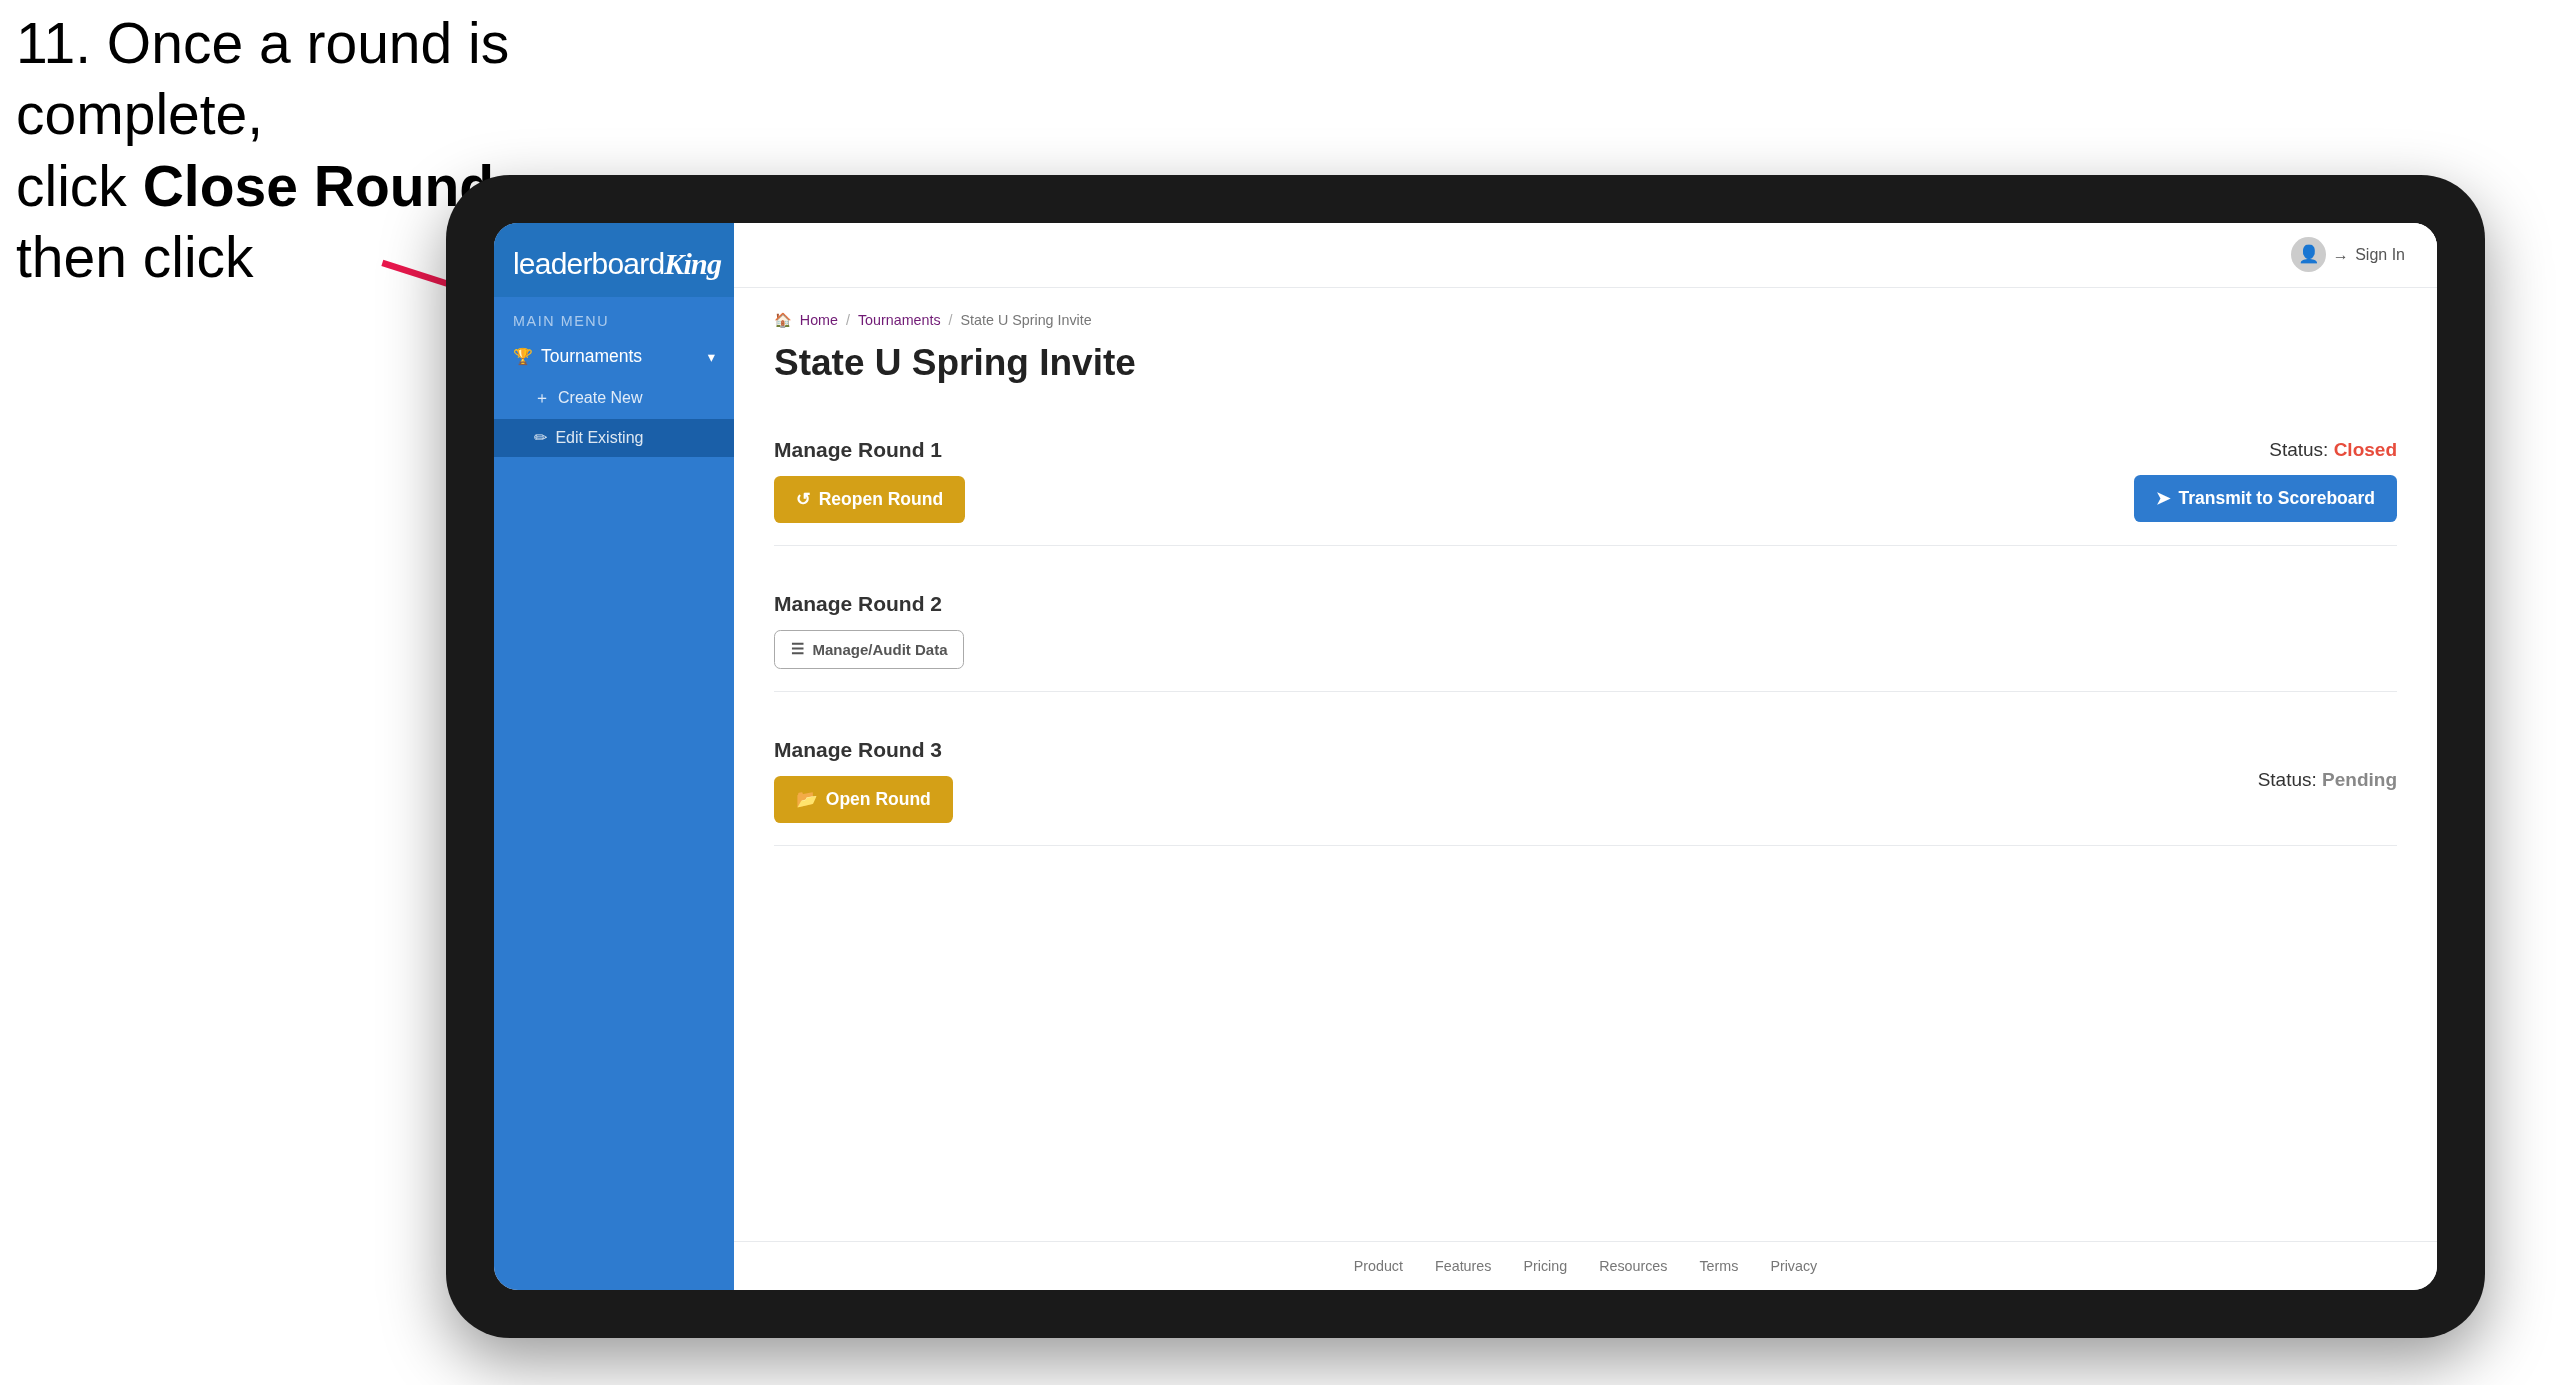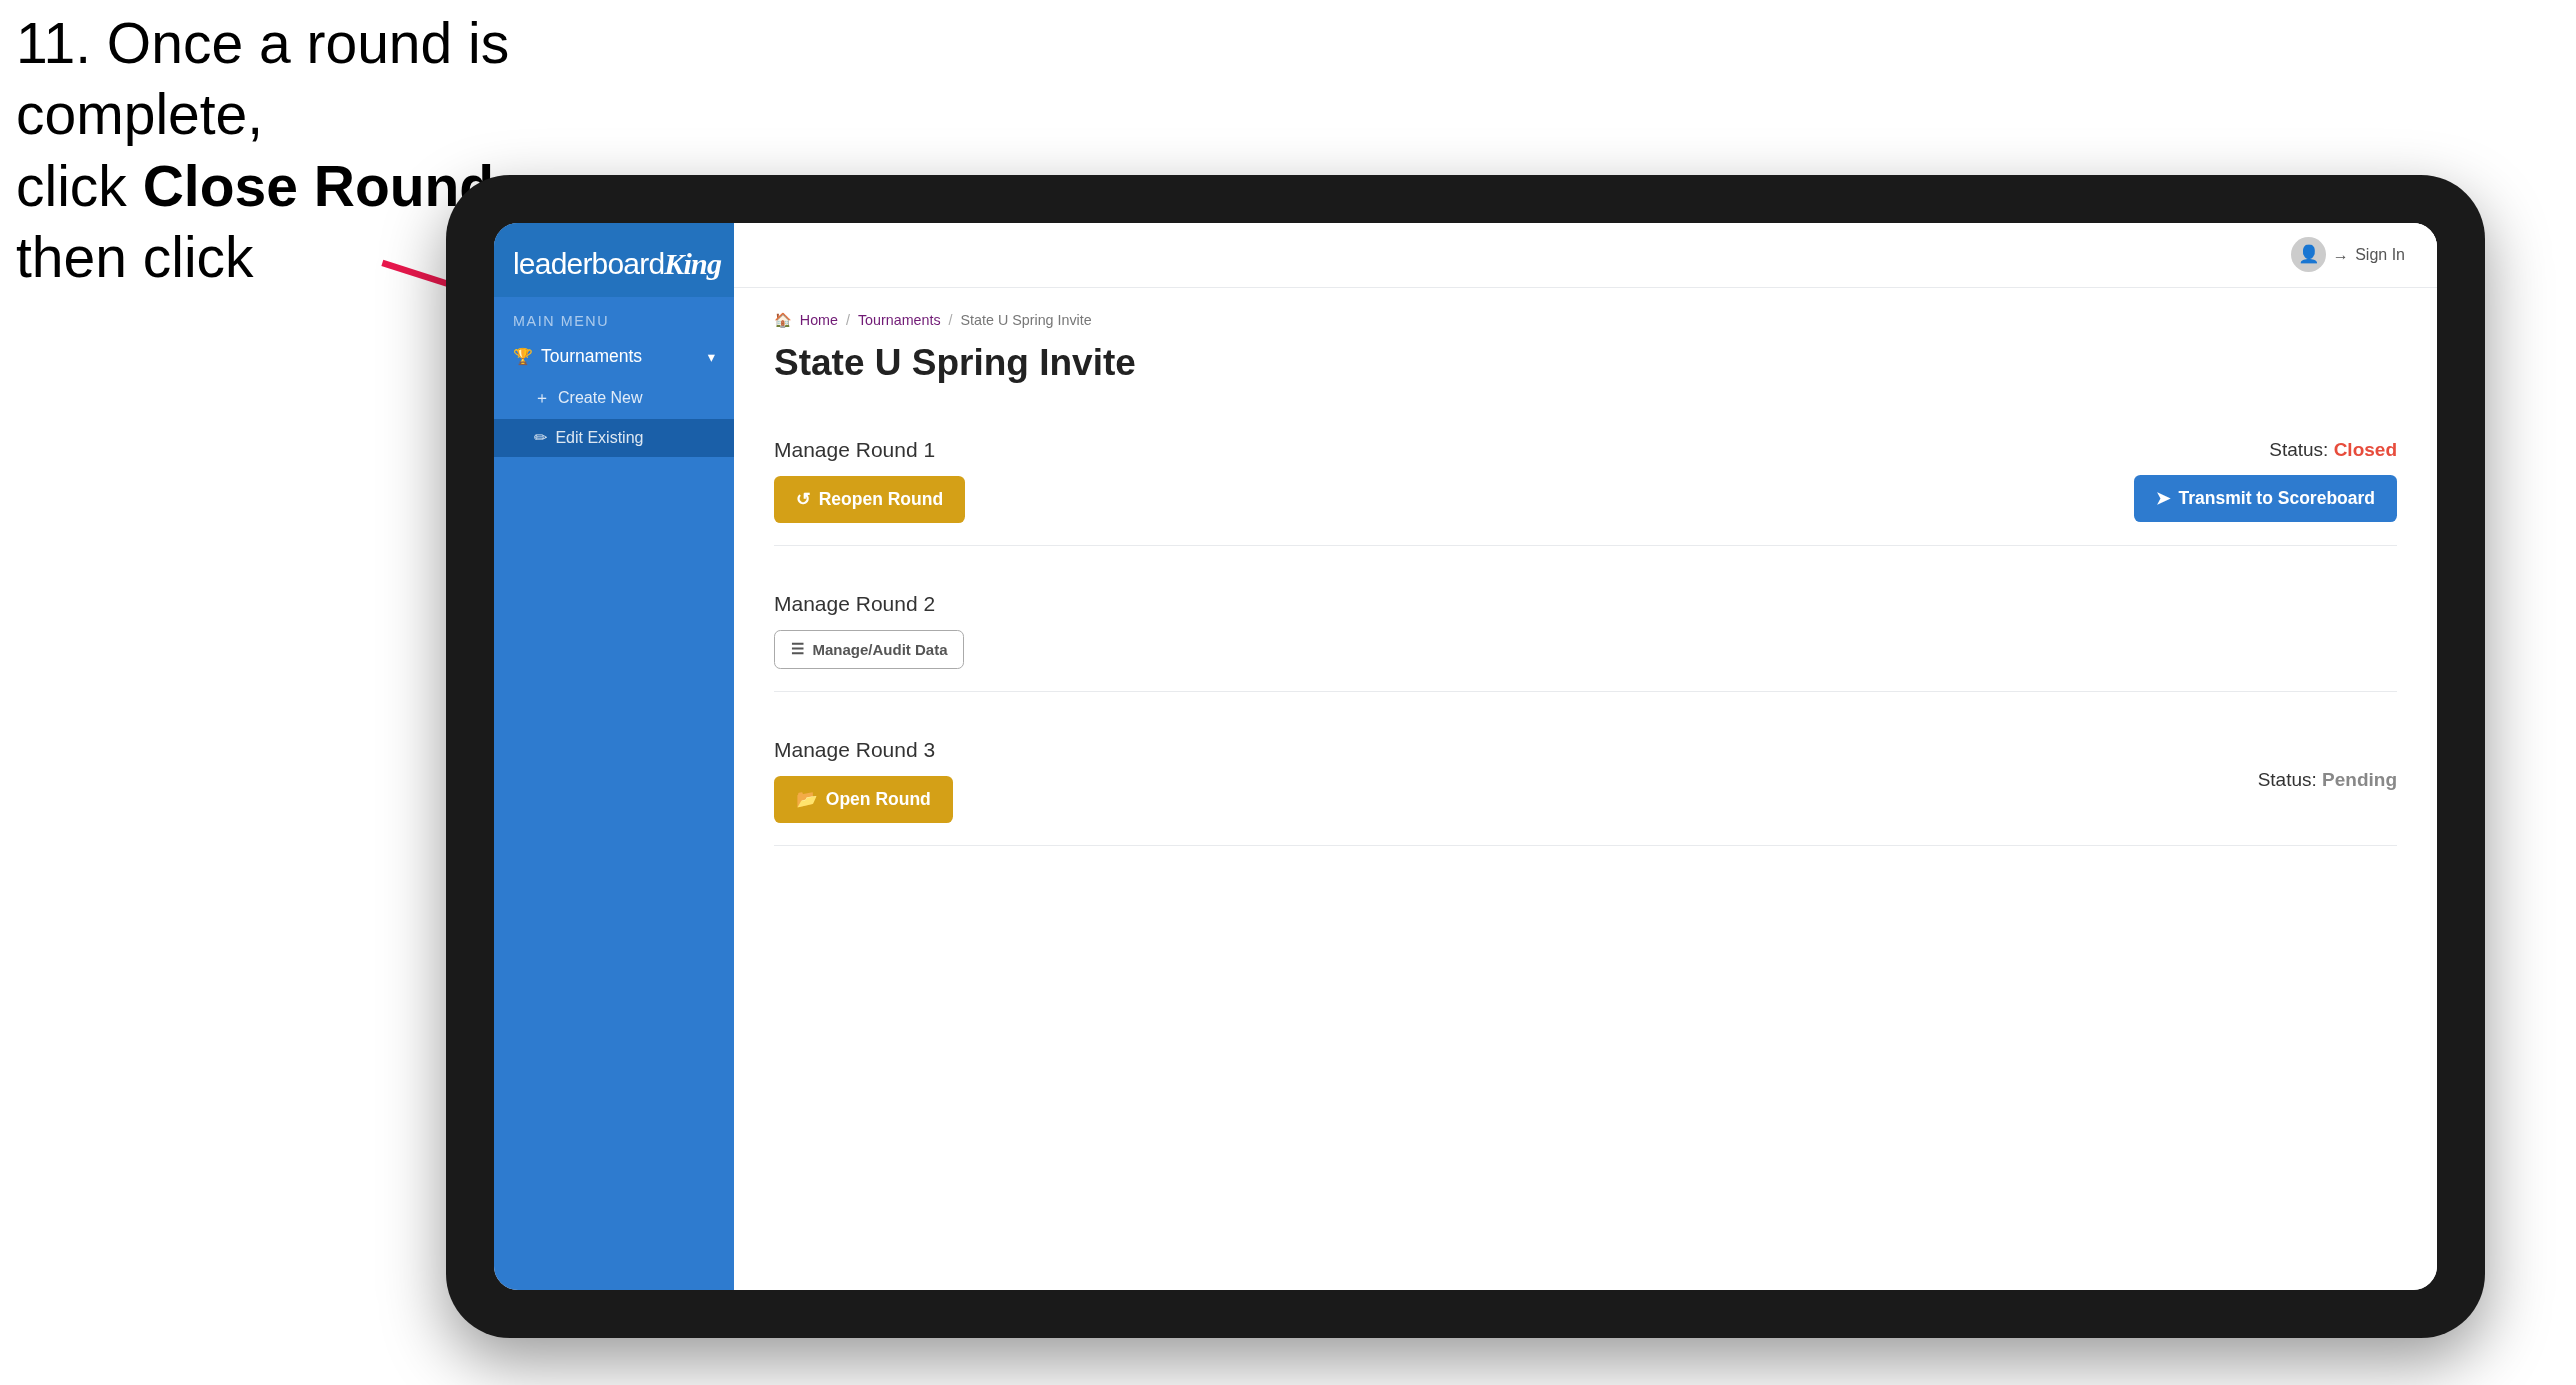--- a/index.html
+++ b/index.html
@@ -215,21 +215,21 @@
     }
 
     .round-left {
       display: flex;
       flex-direction: column;
       gap: 14.3px;
     }
 
     .round-title {
       font-size: 21px;
-      font-weight: 400;
+      font-weight: 700;
       color: #333;
     }
 
     .round-right {
       display: flex;
       flex-direction: column;
       align-items: flex-end;
       gap: 14.3px;
     }
 
@@ -394,18 +394,26 @@
             </div>
             <div class="round-right">
               <div class="status-text">
                 <span>Status: </span><span class="status-val status-pending">Pending</span>
               </div>
             </div>
           </div>
 
         </div>
 
+        <div class="page-footer">
+          <span class="footer-link">Product</span>
+          <span class="footer-link">Features</span>
+          <span class="footer-link">Pricing</span>
+          <span class="footer-link">Resources</span>
+          <span class="footer-link">Terms</span>
+          <span class="footer-link">Privacy</span>
+        </div>
 
       </div>
     </div>
   </div>
 </div>
 
 
 </body></html>

